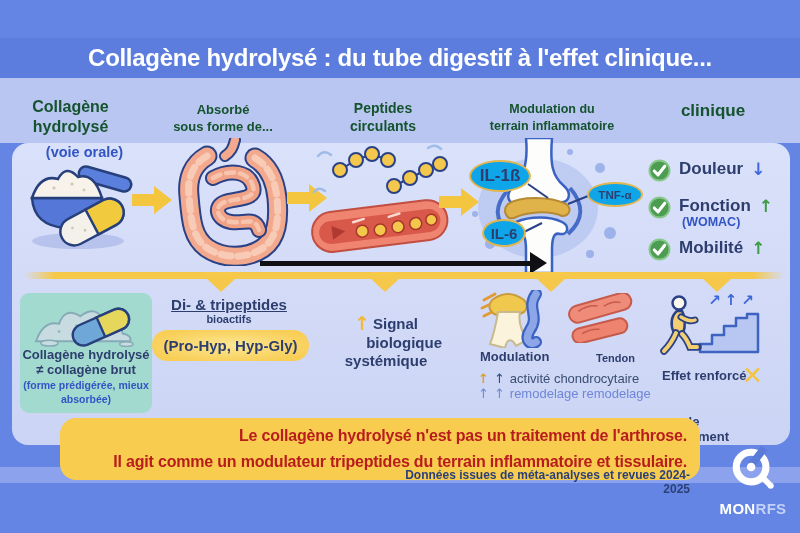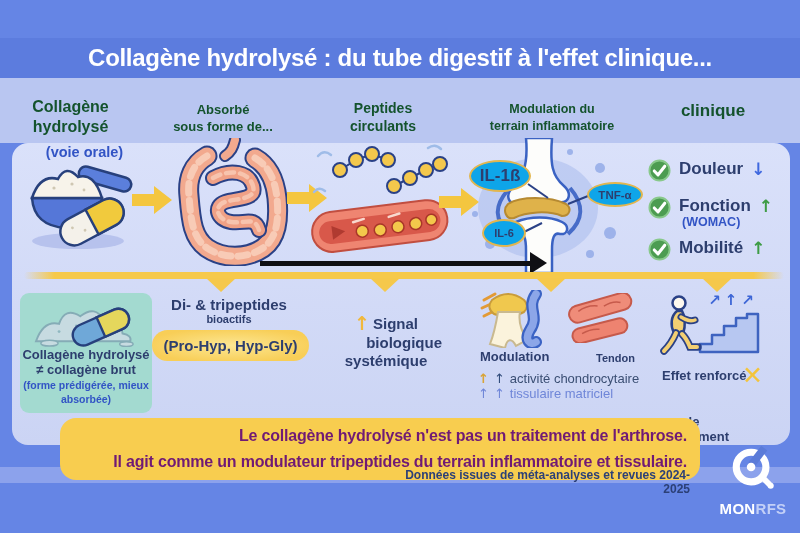--- a/index.html
+++ b/index.html
@@ -28,21 +28,21 @@
   #black-line{left:260px;top:261px;width:272px;height:5px;background:#101014;}
   #black-head{left:530px;top:252px;width:0;height:0;border-top:11px solid transparent;
               border-bottom:11px solid transparent;border-left:17px solid #101014;}
   #teal-box{left:20px;top:293px;width:132px;height:120px;background:#A3DAD0;border-radius:9px;}
   #pill{left:152px;top:330px;width:157px;height:31px;border-radius:16px;
         background:radial-gradient(ellipse at center,#FCE793 0%,#F8CE57 78%);
         display:flex;align-items:center;justify-content:center;font-weight:bold;font-size:15px;color:#2D3E6E;}
   .effline{position:absolute;display:flex;gap:5px;font-size:13px;align-items:baseline;}
   #banner{left:60px;top:418px;width:640px;height:62px;border-radius:16px;background:#F8CD4F;
           display:flex;flex-direction:column;justify-content:center;padding:0 13px 0 0;box-sizing:border-box;}
-  #banner div{text-align:right;font-weight:bold;font-size:16px;letter-spacing:-0.2px;color:#701a75;line-height:26px;}
+  #banner div{text-align:right;font-weight:bold;font-size:16px;letter-spacing:-0.2px;color:#b91c1c;line-height:26px;}
   #stripe{left:0;top:467px;width:800px;height:16px;background:#8CA2EC;}
   #footnote{left:380px;top:468px;width:310px;text-align:right;font-size:12px;font-weight:bold;color:#2C4077;}
   #logo-text{left:712px;top:489px;width:82px;text-align:center;font-size:15px;letter-spacing:0.3px;margin-top:11px;}
 </style>
 </head>
 <body>
 
 <div id="canvas">
 
   <div class="abs" id="title-band">
@@ -157,21 +157,21 @@
     <path d="M76 0 L102 0 C100 26 102 38 114 48 C122 55 120 66 108 64 C96 61 80 61 70 65 C58 68 54 57 64 48 C74 39 78 22 76 0 Z" fill="#FDFDFB" stroke="#3A62C3" stroke-width="2.5"></path>
     <path d="M58 66 C70 58 100 58 116 66 C122 70 120 78 112 78 C98 72 76 74 64 80 C56 82 52 72 58 66 Z" fill="#DFB24A" stroke="#B68A32" stroke-width="2"></path>
     <path d="M66 84 C80 78 100 78 112 84 C120 88 118 97 110 96 C104 94 102 100 102 112 L102 135 L76 135 L76 112 C76 100 74 94 68 96 C60 98 58 88 66 84 Z" fill="#FDFDFB" stroke="#3A62C3" stroke-width="2.5"></path>
     <path d="M78 46 L98 60" stroke="#2A4186" stroke-width="2"></path>
     <path d="M138 58 L118 66" stroke="#2A4186" stroke-width="2"></path>
     <path d="M74 94 L92 85" stroke="#2A4186" stroke-width="2"></path>
   </svg>
 
   <div class="cyto" style="left:469px;top:160px;width:58px;height:28px;font-size:17px;">IL-1ß</div>
   <div class="cyto" style="left:587px;top:182px;width:52px;height:21px;font-size:11.5px;">TNF-α</div>
-  <div class="cyto" style="left:482px;top:219px;width:40px;height:24px;font-size:11px;">IL-6</div>
+  <div class="cyto" style="left:482px;top:219px;width:40px;height:24px;font-size:15px;">IL-6</div>
 
   <div class="outrow" style="left:648px;top:159px;">
     <svg width="23" height="23" viewBox="0 0 24 24">
       <circle cx="12" cy="12" r="10.5" fill="#4C9C51" stroke="#88C98B" stroke-width="2"></circle>
       <path d="M6.5 12.5 L10.5 16.5 L17.5 7.5" stroke="#FFFFFF" stroke-width="3.2" fill="none" stroke-linecap="round" stroke-linejoin="round"></path>
     </svg>
     <span class="outlabel">Douleur</span>
     <span class="glyph b" style="color:#3F68DF;font-size:17px;">↓</span>
   </div>
   <div class="outrow" style="left:648px;top:196px;">
@@ -212,21 +212,21 @@
     <g transform="rotate(-24 74 30)">
       <rect x="42" y="20" width="62" height="22" rx="11" fill="#6FA8D8" stroke="#27407C" stroke-width="2.5"></rect>
       <path d="M73 20 h20 a11 11 0 0 1 0 22 h-20 z" fill="#E5D75C" stroke="#27407C" stroke-width="2.5"></path>
     </g>
   </svg>
   <div class="abs ctr b nav" style="left:20px;top:347px;width:132px;font-size:13px;">Collagène hydrolysé</div>
   <div class="abs ctr b nav" style="left:20px;top:362px;width:132px;font-size:13px;">≠ collagène brut</div>
   <div class="abs ctr b blue" style="left:16px;top:379px;width:140px;font-size:10.5px;">(forme prédigérée, mieux</div>
   <div class="abs ctr b blue" style="left:20px;top:393px;width:132px;font-size:10.5px;">absorbée)</div>
 
-  <div class="abs ctr b nav" style="left:156px;top:296px;width:146px;font-size:15px;">Di- &amp; tripeptides</div>
+  <div class="abs ctr b nav" style="left:156px;top:296px;width:146px;font-size:15px;text-decoration:underline;">Di- &amp; tripeptides</div>
   <div class="abs ctr b nav" style="left:156px;top:313px;width:146px;font-size:11px;">bioactifs</div>
   <div class="abs" id="pill">(Pro-Hyp, Hyp-Gly)</div>
 
   <div class="abs" style="left:330px;top:312px;width:112px;">
     <div style="display:flex;justify-content:center;align-items:center;gap:3px;">
       <span class="glyph b" style="color:#F1B83B;font-size:19px;">↑</span>
       <span class="b nav" style="font-size:15px;">Signal</span>
     </div>
     <div class="ctr b nav" style="font-size:15px;line-height:18px;text-align:right;">biologique</div>
     <div class="ctr b nav" style="font-size:15px;line-height:18px;">systémique</div>
@@ -254,21 +254,21 @@
   <div class="abs ctr b nav" style="left:565px;top:352px;width:70px;font-size:11px;text-align:right;">Tendon</div>
 
   <div class="effline" style="left:478px;top:371px;color:#3A4E73;">
     <span class="glyph b" style="color:#D9A437;">↑</span>
     <span class="glyph" style="color:#2F4A7A;">↑</span>
     <span>activité chondrocytaire</span>
   </div>
   <div class="effline" style="left:478px;top:386px;color:#6F86D8;">
     <span class="glyph">↑</span>
     <span class="glyph">↑</span>
-    <span>tissulaire matriciel</span>
+    <span>remodelage remodelage</span>
   </div>
 
   <svg class="abs" style="left:650px;top:288px;" width="115" height="68" viewBox="0 0 115 68">
     <path d="M108 26 L108 64 L50 64 L50 56 L62 56 L62 47 L74 47 L74 38 L86 38 L86 30 L97 30 L97 26 Z" fill="#B7C7F1" stroke="#3E63C0" stroke-width="2.5" stroke-linejoin="round"></path>
     <circle cx="29" cy="15" r="6.5" fill="#FDF8EE" stroke="#2A4186" stroke-width="2.5"></circle>
     <path d="M27 23 C21 28 20 37 24 45 L33 46 C36 37 35 28 32 23 Z" fill="#F3CF72" stroke="#2A4186" stroke-width="2.5" stroke-linejoin="round"></path>
     <path d="M31 29 C36 32 40 34 45 32" stroke="#2A4186" stroke-width="7" fill="none" stroke-linecap="round"></path>
     <path d="M31 29 C36 32 40 34 45 32" stroke="#F3CF72" stroke-width="3.5" fill="none" stroke-linecap="round"></path>
     <path d="M26 45 C23 52 19 58 14 63" stroke="#2A4186" stroke-width="7.5" fill="none" stroke-linecap="round"></path>
     <path d="M26 45 C23 52 19 58 14 63" stroke="#F3CF72" stroke-width="4" fill="none" stroke-linecap="round"></path>

